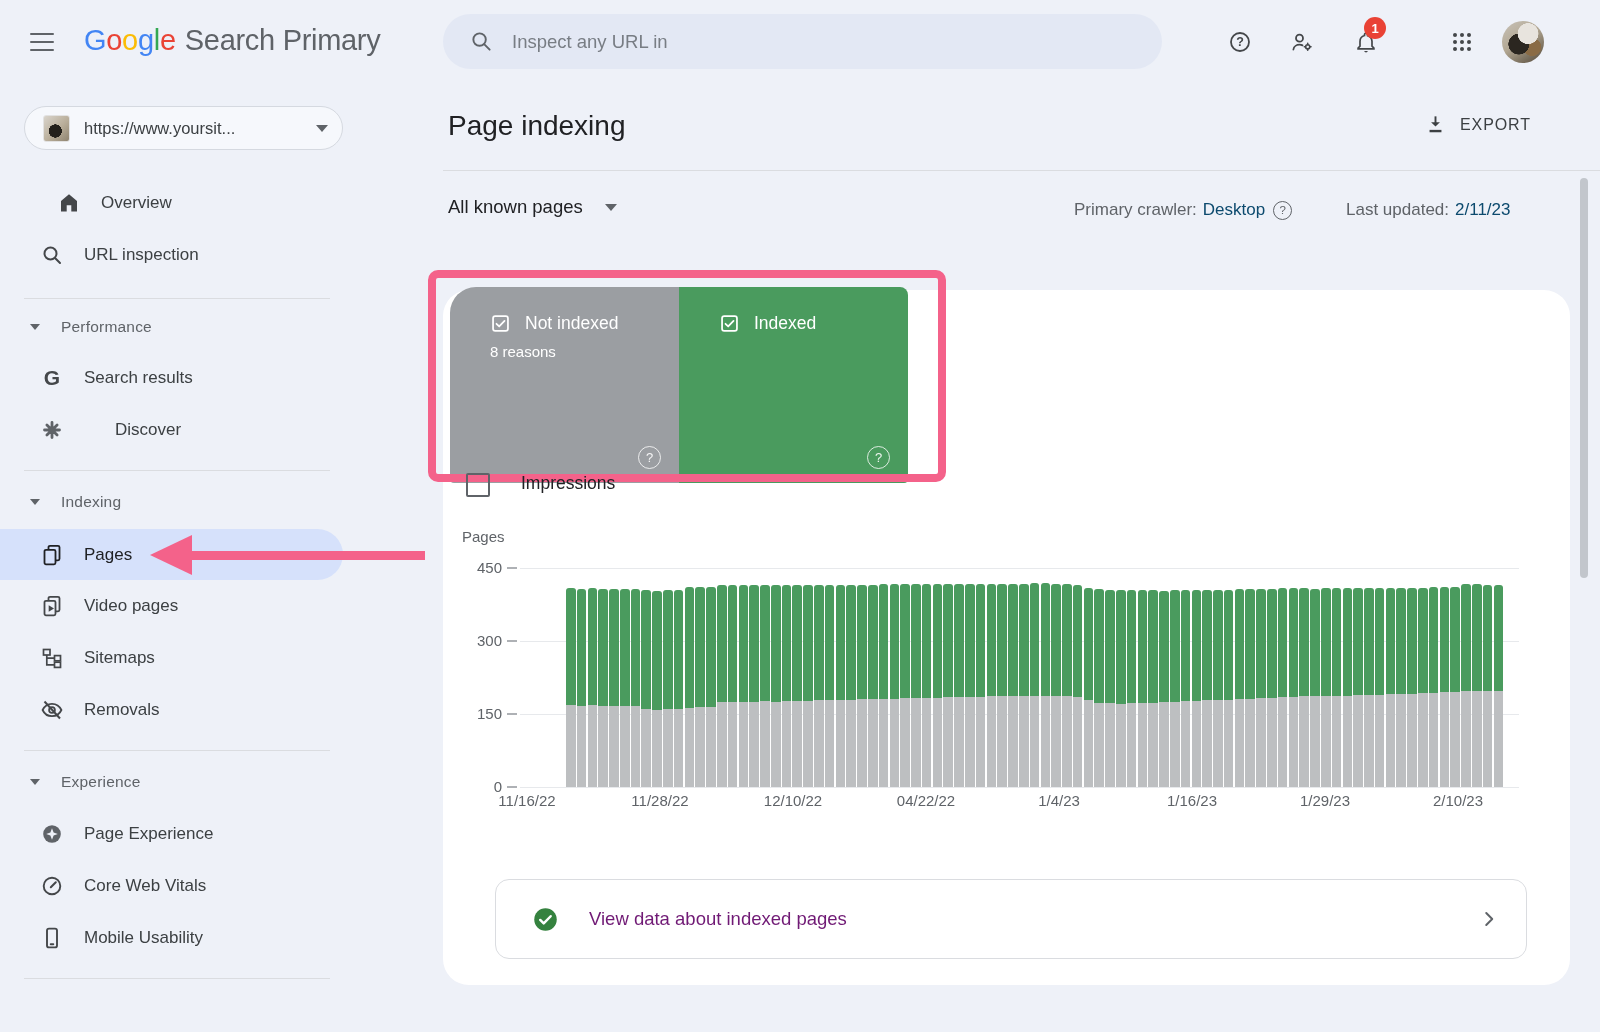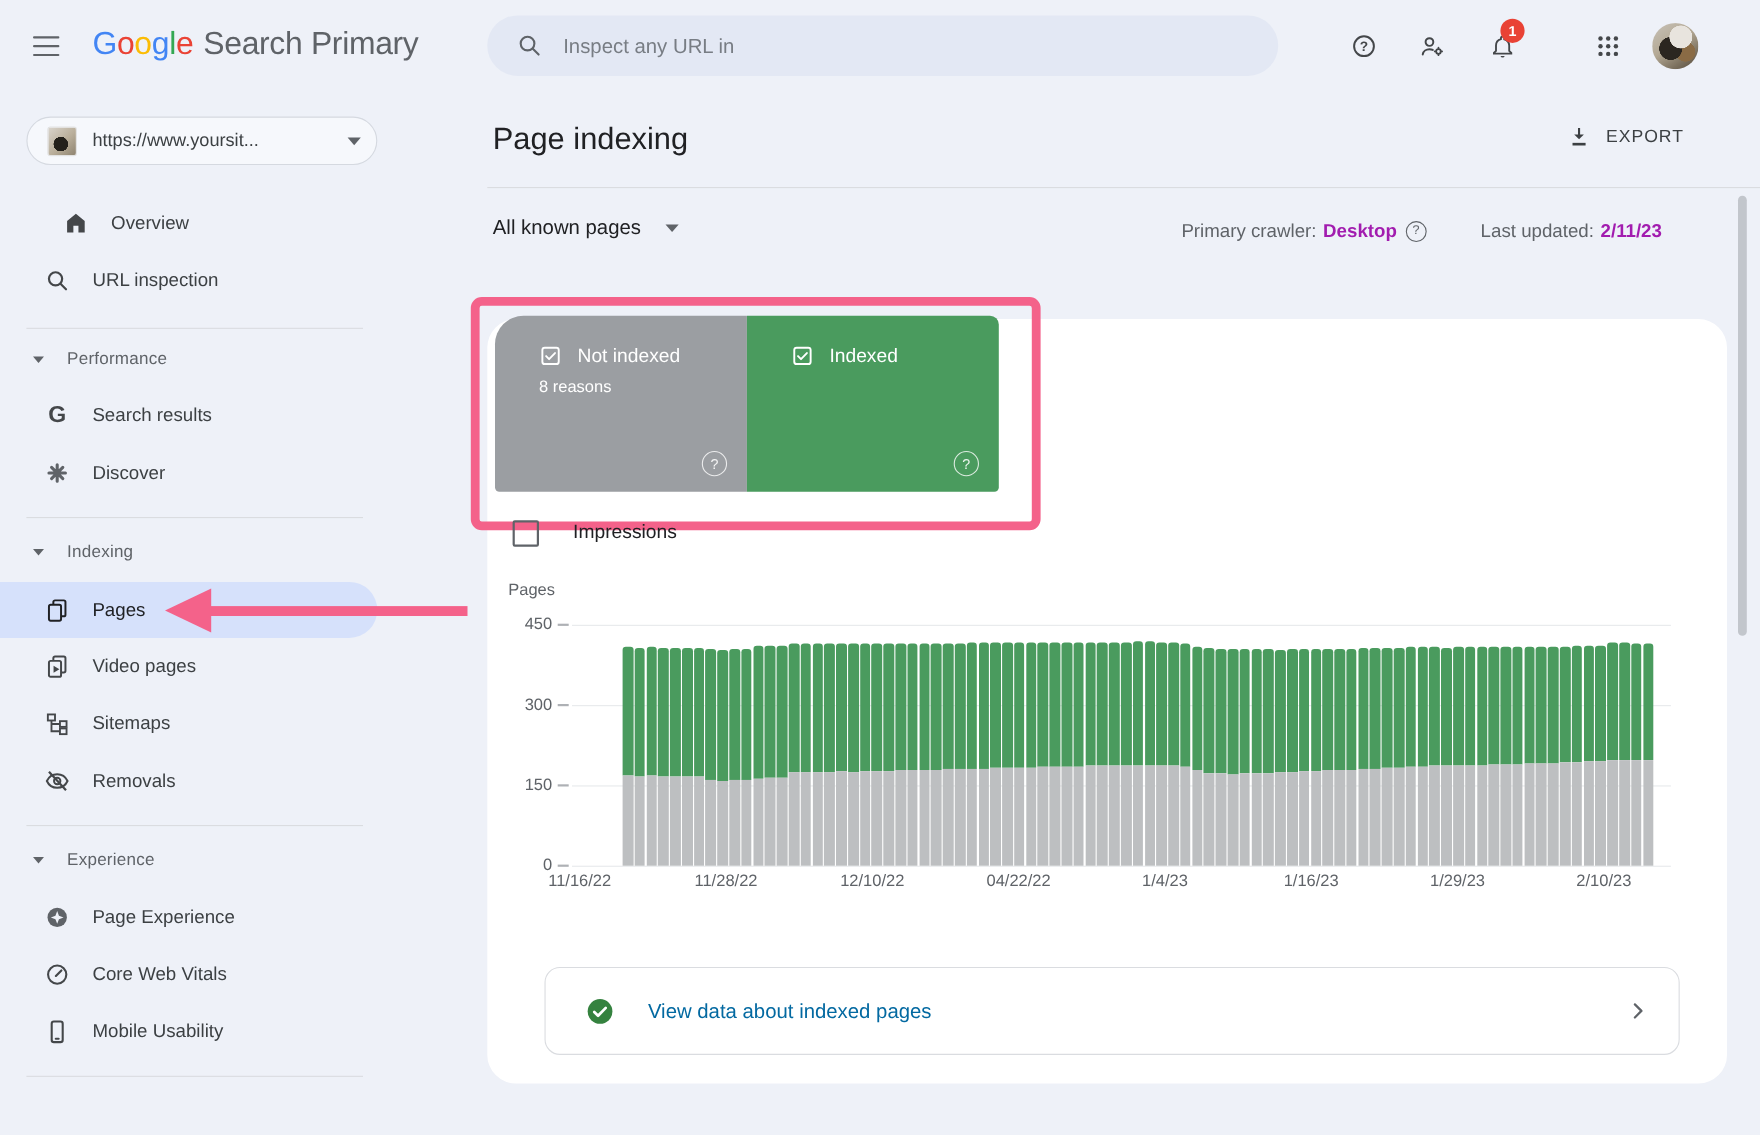--- a/index.html
+++ b/index.html
@@ -46,28 +46,28 @@
   .divider{background:#dadce0;height:1px;}
   .gletter{font-size:21px;font-weight:700;color:#80868b;line-height:24px;text-align:center;width:24px;}
 
   
   .page-title{left:448px;top:110px;font-size:28px;color:#202124;}
   .export-btn{top:112px;display:flex;align-items:center;gap:13px;background:none;border:none;cursor:pointer;color:#3c4043;}
   .export-btn .elabel{font-size:16px;font-weight:500;letter-spacing:0.9px;color:#3c4043;}
   .filter-row{left:448px;top:196px;display:flex;align-items:center;gap:22px;cursor:pointer;}
   .filter-row .flabel{font-size:18.5px;color:#202124;}
   .meta{top:200px;display:flex;align-items:center;font-size:17px;color:#5f6368;}
-  .meta b{font-weight:700;color:#a21caf;margin-left:6px;}
+  .meta b{font-weight:400;color:#0c4a6e;margin-left:6px;}
   .qcircle{width:19px;height:19px;border:1.5px solid #5f6368;border-radius:50%;font-size:11.5px;color:#5f6368;display:flex;align-items:center;justify-content:center;margin-left:8px;box-sizing:border-box;}
 
   
   .main-card{left:443px;top:290px;width:1127px;height:695px;background:#fff;border-radius:26px;}
 
   
-  .sum-card{top:287px;height:160px;color:#fff;box-sizing:border-box;padding:26px 0 0 40px;cursor:pointer;}
+  .sum-card{top:287px;height:196px;color:#fff;box-sizing:border-box;padding:26px 0 0 40px;cursor:pointer;}
   .sum-label{display:flex;align-items:center;gap:14px;font-size:17.5px;}
   .sum-value{font-size:46px;margin-top:14px;line-height:1.05;}
   .sum-sub{font-size:15px;margin-top:9px;}
   .sum-q{position:absolute;right:18px;bottom:14px;width:23px;height:23px;border:1.5px solid rgba(255,255,255,0.8);border-radius:50%;font-size:13px;display:flex;align-items:center;justify-content:center;color:rgba(255,255,255,0.9);box-sizing:border-box;}
 
   
   .hl-box{left:428px;top:270px;width:502px;height:196px;border:8px solid #f4628a;border-radius:10px;pointer-events:none;}
   .arrow-body{left:191px;top:551px;width:234px;height:9px;background:#f4628a;}
   .arrow-head{left:150px;top:535px;width:0;height:0;border-top:20.5px solid transparent;border-bottom:20.5px solid transparent;border-right:42px solid #f4628a;}
 
@@ -80,21 +80,21 @@
   .ylab{width:72px;text-align:right;font-size:15px;color:#5f6368;}
   .ytick{height:2px;width:10px;background:#aeb1b5;}
   .gridline{left:520px;width:999px;height:1px;background:#e7e9ec;}
   #bars{left:566px;top:568px;width:944px;height:219px;}
   .bar{position:absolute;bottom:0;display:flex;flex-direction:column;justify-content:flex-end;}
   .seg-indexed{border-radius:3px 3px 0 0;}
   .xlab{top:792px;width:96px;text-align:center;font-size:15px;color:#5f6368;}
 
   
   .viewdata{left:495px;top:879px;width:1032px;height:80px;border:1px solid #dadce0;border-radius:14px;display:flex;align-items:center;padding:0 26px 0 36px;box-sizing:border-box;cursor:pointer;background:#fff;}
-  .vd-label{margin-left:30px;font-size:18.5px;color:#0369a1;flex:1;}
+  .vd-label{margin-left:30px;font-size:18.5px;color:#701a75;flex:1;}
 
   
   .scroll-thumb{left:1580px;top:178px;width:8px;height:400px;background:#c2c6cc;border-radius:4px;cursor:grab;}
 </style>
 </head>
 <body>
 
 <button class="abs hamburger">
     <span></span>
     <span></span>
@@ -176,21 +176,21 @@
 <div class="abs divider" style="left:24px;top:298px;width:306px;"></div>
 
 <div class="abs sec-head" style="top:309px;">
   <span class="caret"></span>
   <span class="slabel">Performance</span>
 </div>
 <div class="abs nav-row" style="top:352px;">
   <span class="nicon gletter">G</span>
   <span class="nlabel">Search results</span>
 </div>
-<div class="abs nav-row" style="top:404px;">
+<div class="abs nav-row" style="top:404px;gap:31px;">
   <svg class="nicon" viewBox="0 0 24 24" stroke="#5f6368" stroke-width="2.8" stroke-linecap="round">
       <path d="M12 4.5v15M4.5 12h15M6.9 6.9l10.2 10.2M17.1 6.9 6.9 17.1"></path>
     </svg>
   <span class="nlabel">Discover</span>
 </div>
 
 <div class="abs divider" style="left:24px;top:470px;width:306px;"></div>
 
 <div class="abs sec-head" style="top:484px;">
   <span class="caret"></span>

